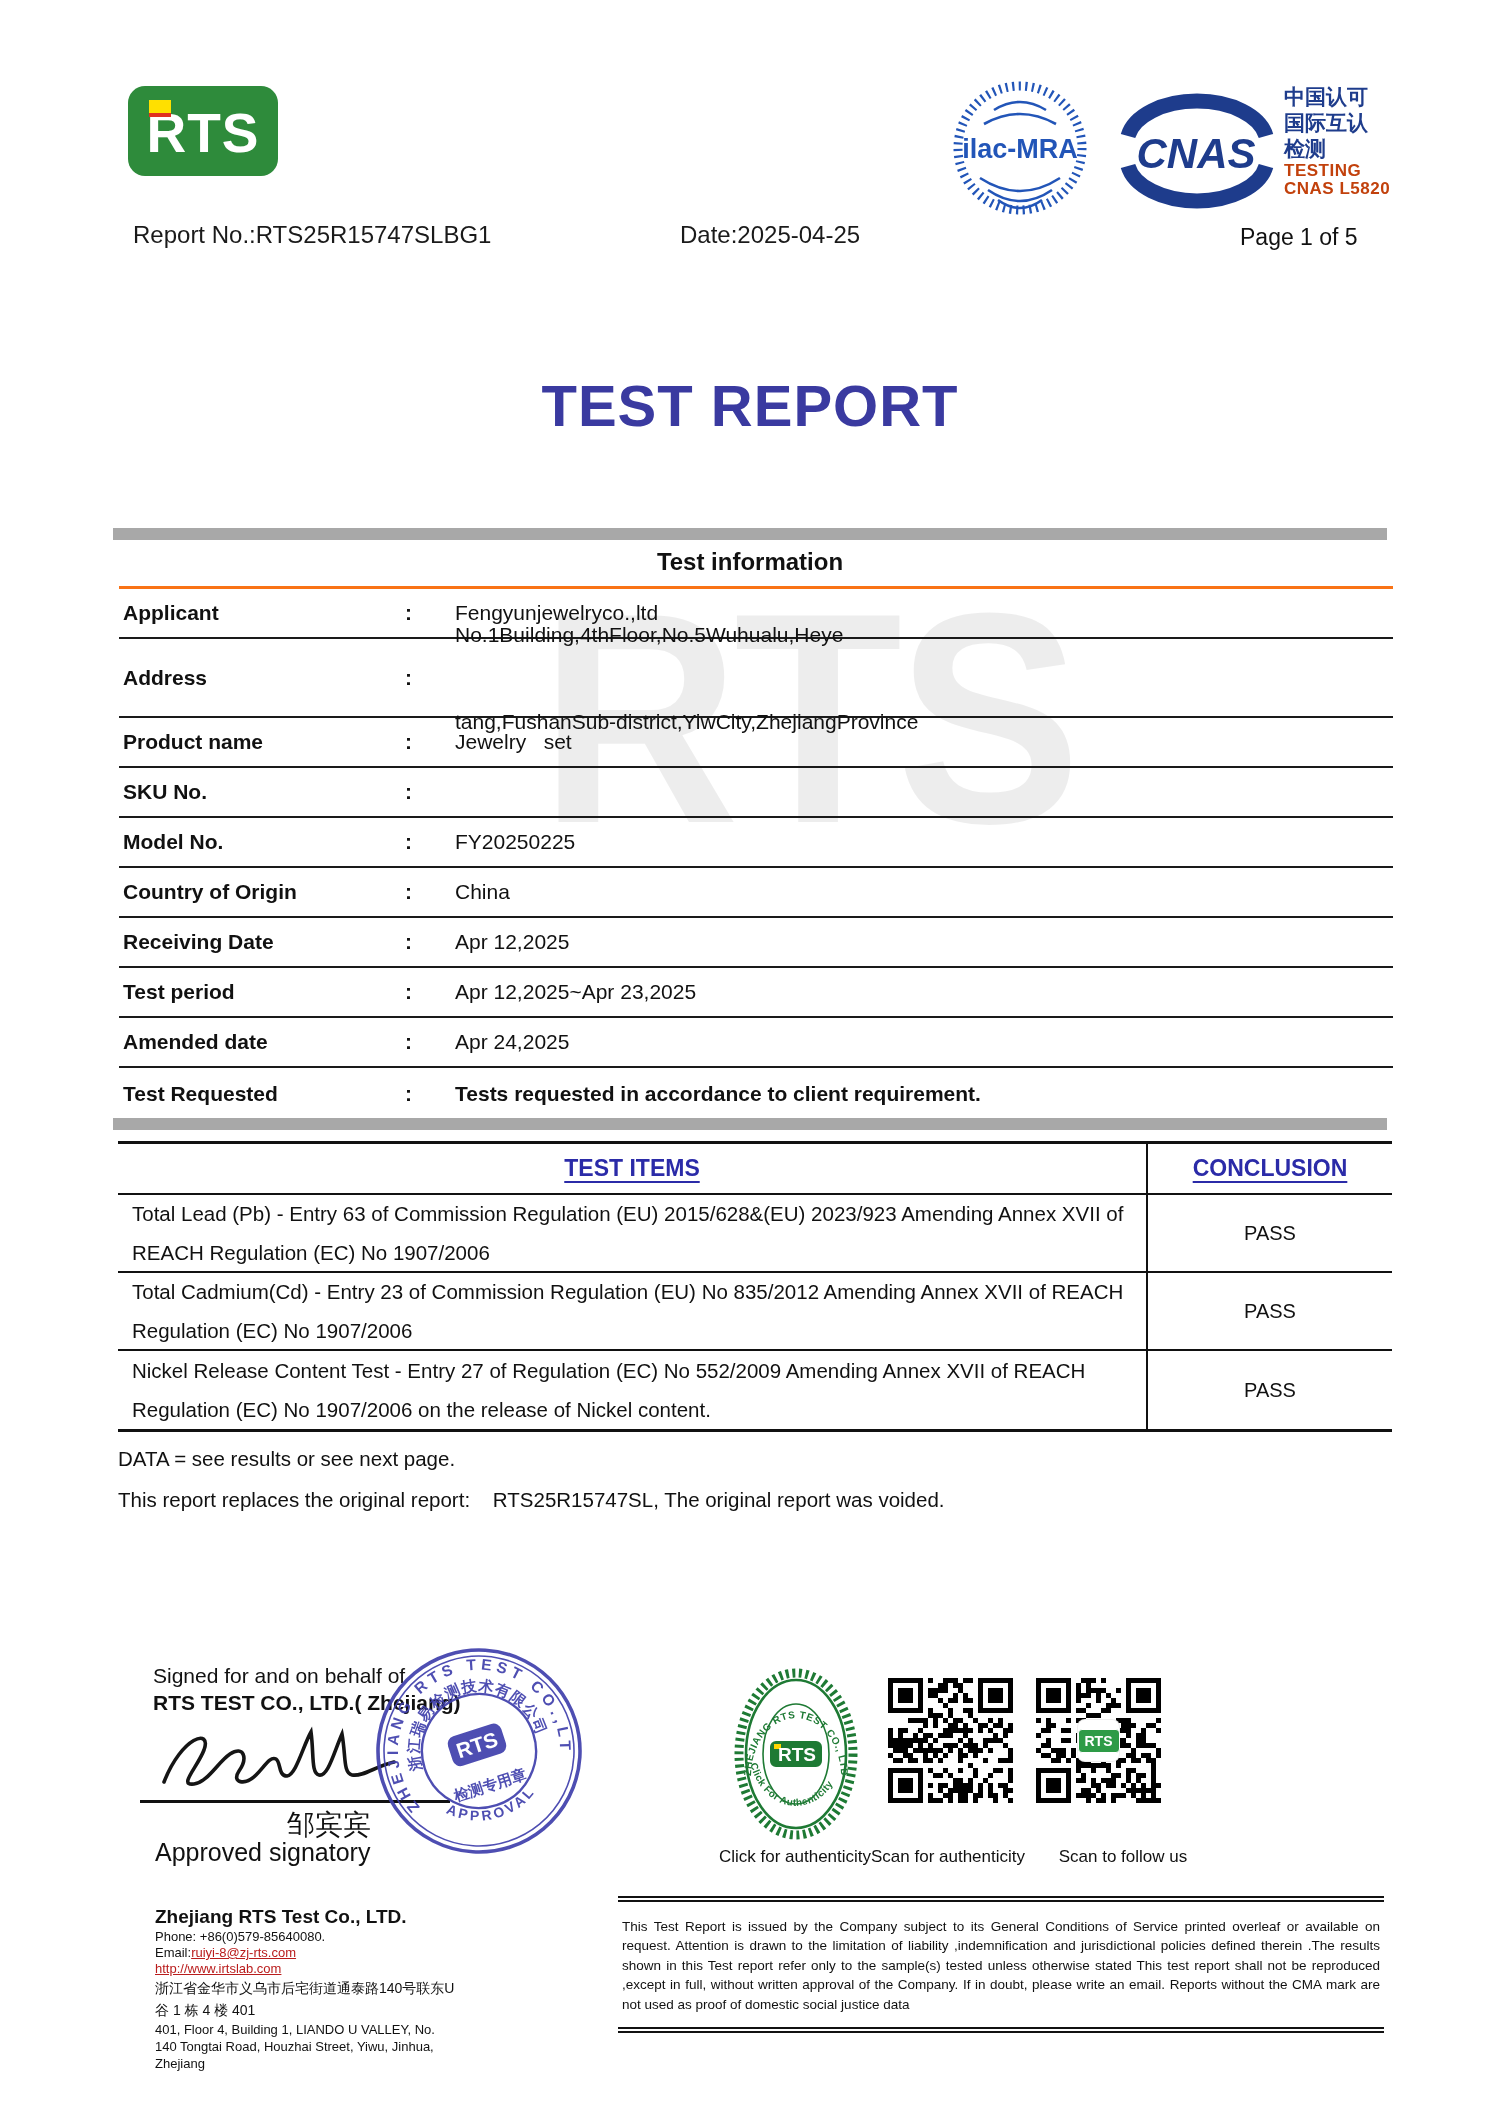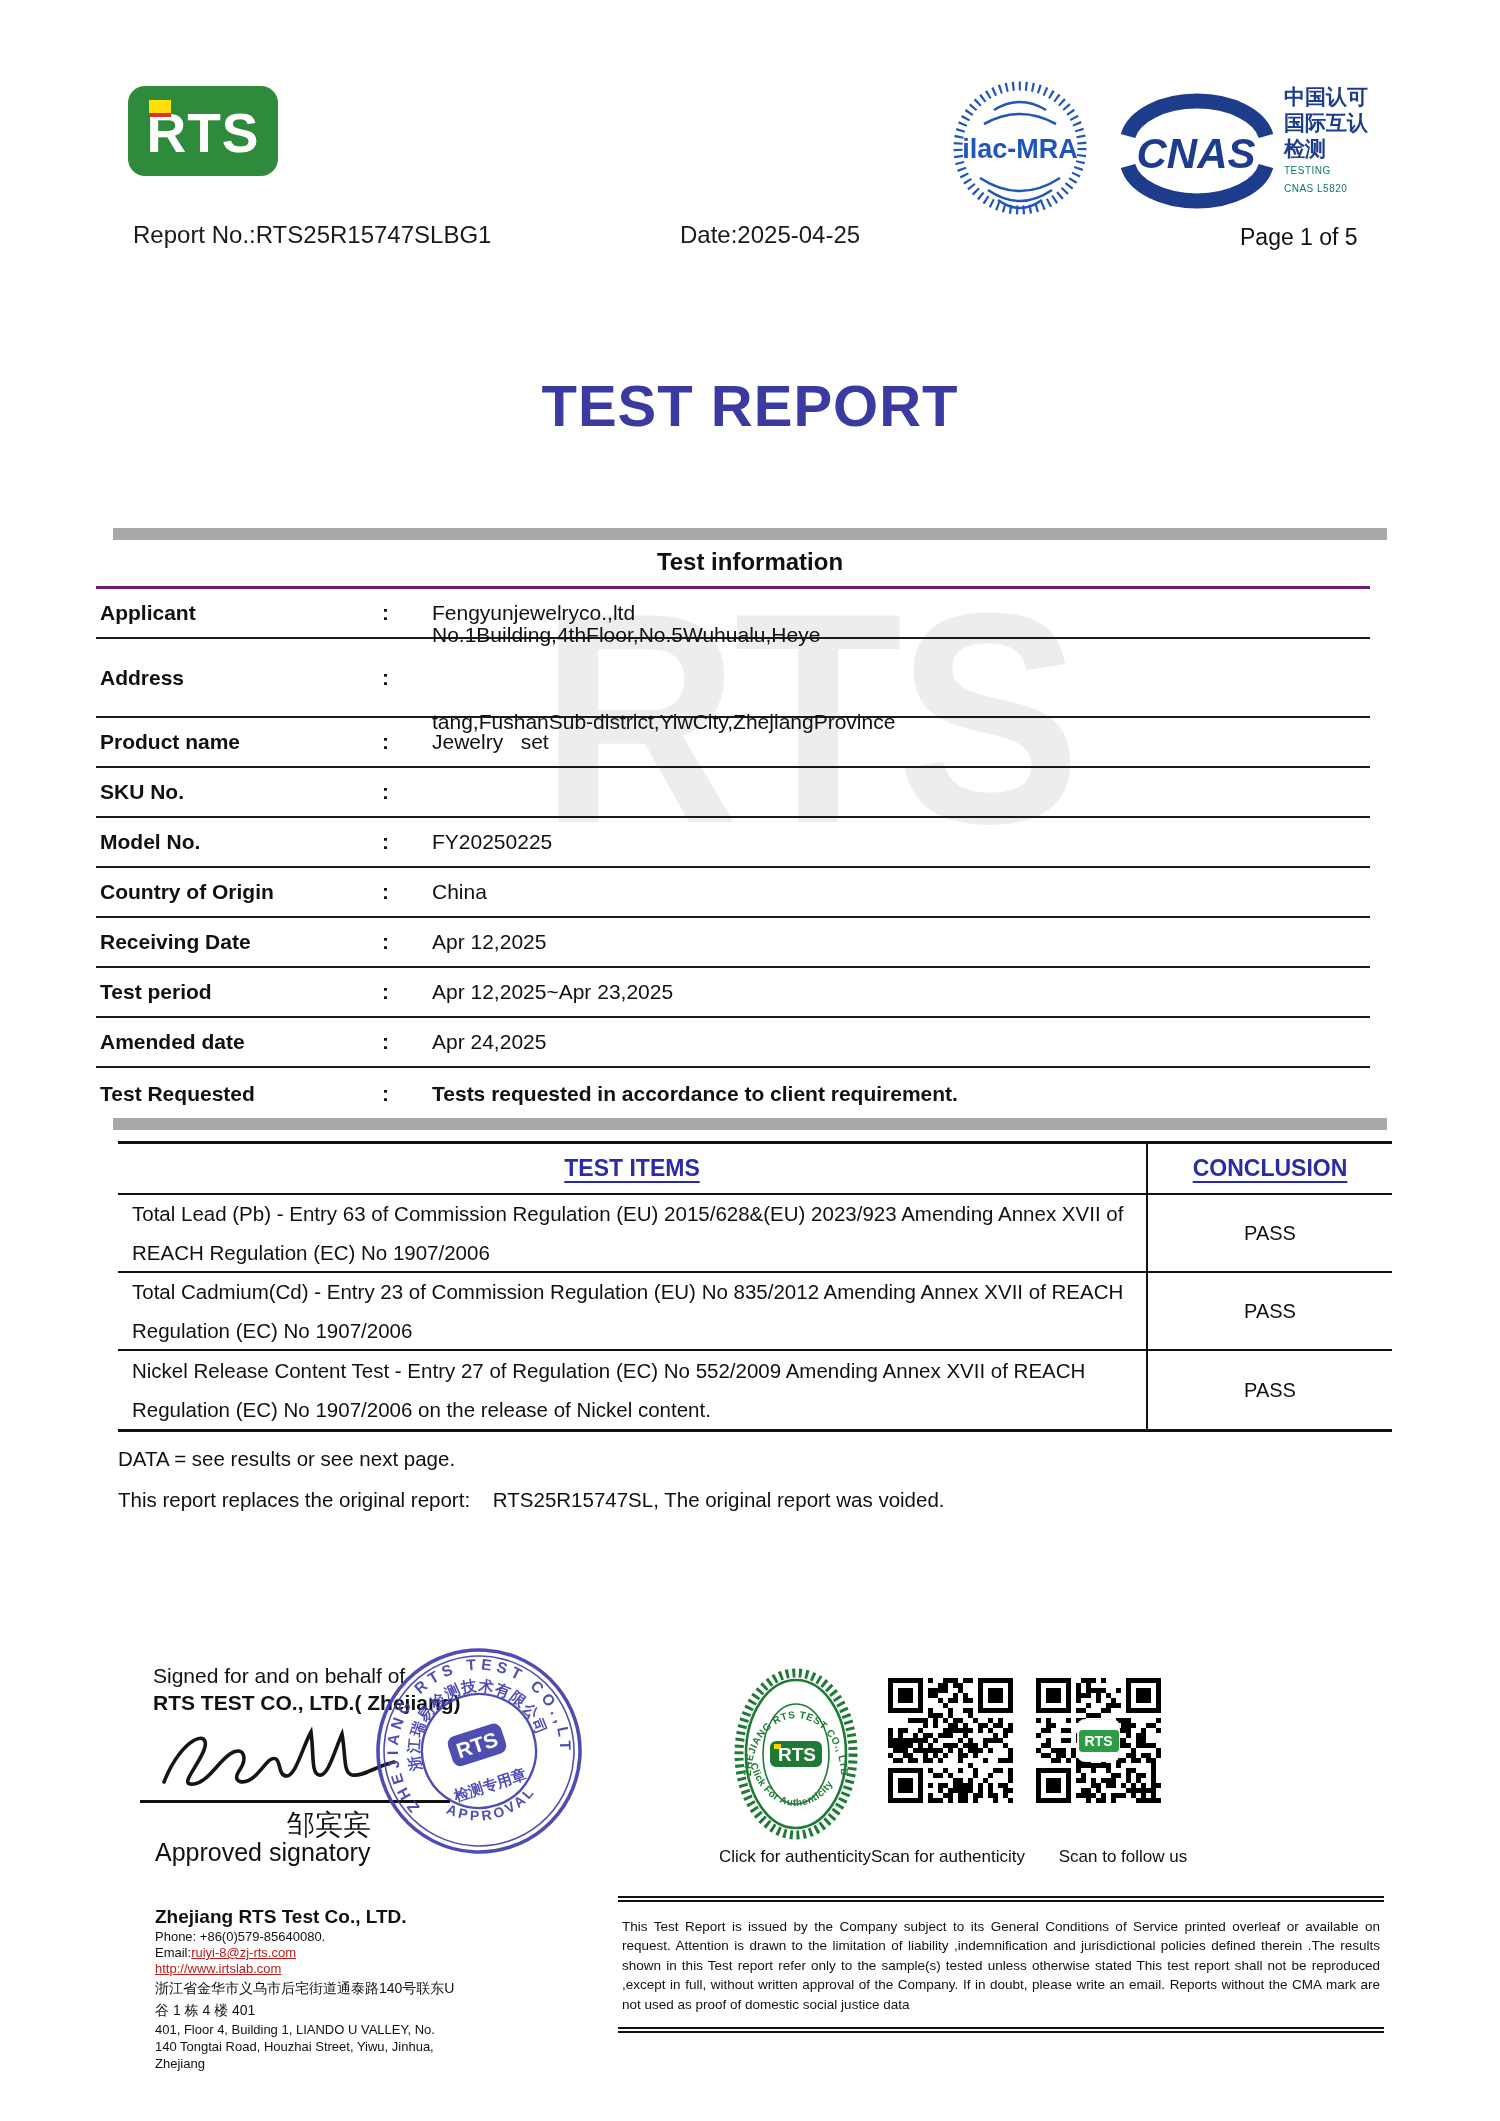--- a/index.html
+++ b/index.html
@@ -11,36 +11,36 @@
   .rts-logo{left:128px;top:86px;width:150px;height:90px;background:#2E8B3B;border-radius:17px;
             display:flex;align-items:center;justify-content:center;}
   .rts-logo .txt{color:#fff;font-size:55px;font-weight:bold;letter-spacing:1px;padding-top:4px;}
   .rts-accent{position:absolute;left:21px;top:14px;width:22px;height:13px;background:#FFE000;}
   .rts-accent::after{content:'';position:absolute;left:0;top:13px;width:22px;height:4px;background:#E03020;}
   .hdrline{top:221px;font-size:24px;color:#1a1a1a;}
   .reportno{left:113px;margin-left:20px;}
   .dateline{left:680px;}
   .pageno{left:1240px;top:224px;font-size:23px;}
   .cnas-cn{left:1284px;top:84px;line-height:26px;font-size:21px;color:#1E3C8C;font-family:"Liberation Serif","DejaVu Serif",serif;font-weight:bold;}
-  .cnas-en{font-size:10px;color:#0f766e;font-weight:normal;font-family:"Liberation Sans",sans-serif;line-height:18px;letter-spacing:0.5px;}
+  .cnas-en{font-size:17px;color:#c2410c;font-weight:bold;font-family:"Liberation Sans",sans-serif;line-height:18px;letter-spacing:0.5px;}
 
   
   .title{left:0;top:372px;width:100%;text-align:center;font-size:58px;font-weight:bold;color:#3A3AA0;letter-spacing:1px;}
 
   
   .watermark{left:540px;top:545px;font-size:300px;font-weight:bold;color:rgba(0,0,0,0.07);
              transform:scaleX(0.92);transform-origin:left top;letter-spacing:-6px;z-index:0;}
 
   .graybar{left:113px;width:1274px;height:12px;background:#A8A8A8;}
   .gb1{top:528px;}
   .gb2{top:1118px;}
   .ti-heading{left:0;top:548px;width:100%;text-align:center;font-size:24px;font-weight:bold;}
 
   
-  .info-table{left:96px;top:586px;width:1274px;border-top:3px solid #701a75;z-index:2;}
+  .info-table{left:119px;top:586px;width:1274px;border-top:3px solid #f97316;z-index:2;}
   .irow{display:flex;align-items:center;border-bottom:2px solid #1a1a1a;box-sizing:border-box;height:50px;font-size:21px;}
   .irow.tall{height:79px;}
   .irow.last{border-bottom:none;height:52px;}
   .ilabel{width:282px;padding-left:4px;font-weight:bold;}
   .icolon{width:50px;font-weight:bold;}
   .ival{flex:1;white-space:pre-wrap;}
   .ival2 div{line-height:39px;}
   .bold-val{font-weight:bold;}
 
   

